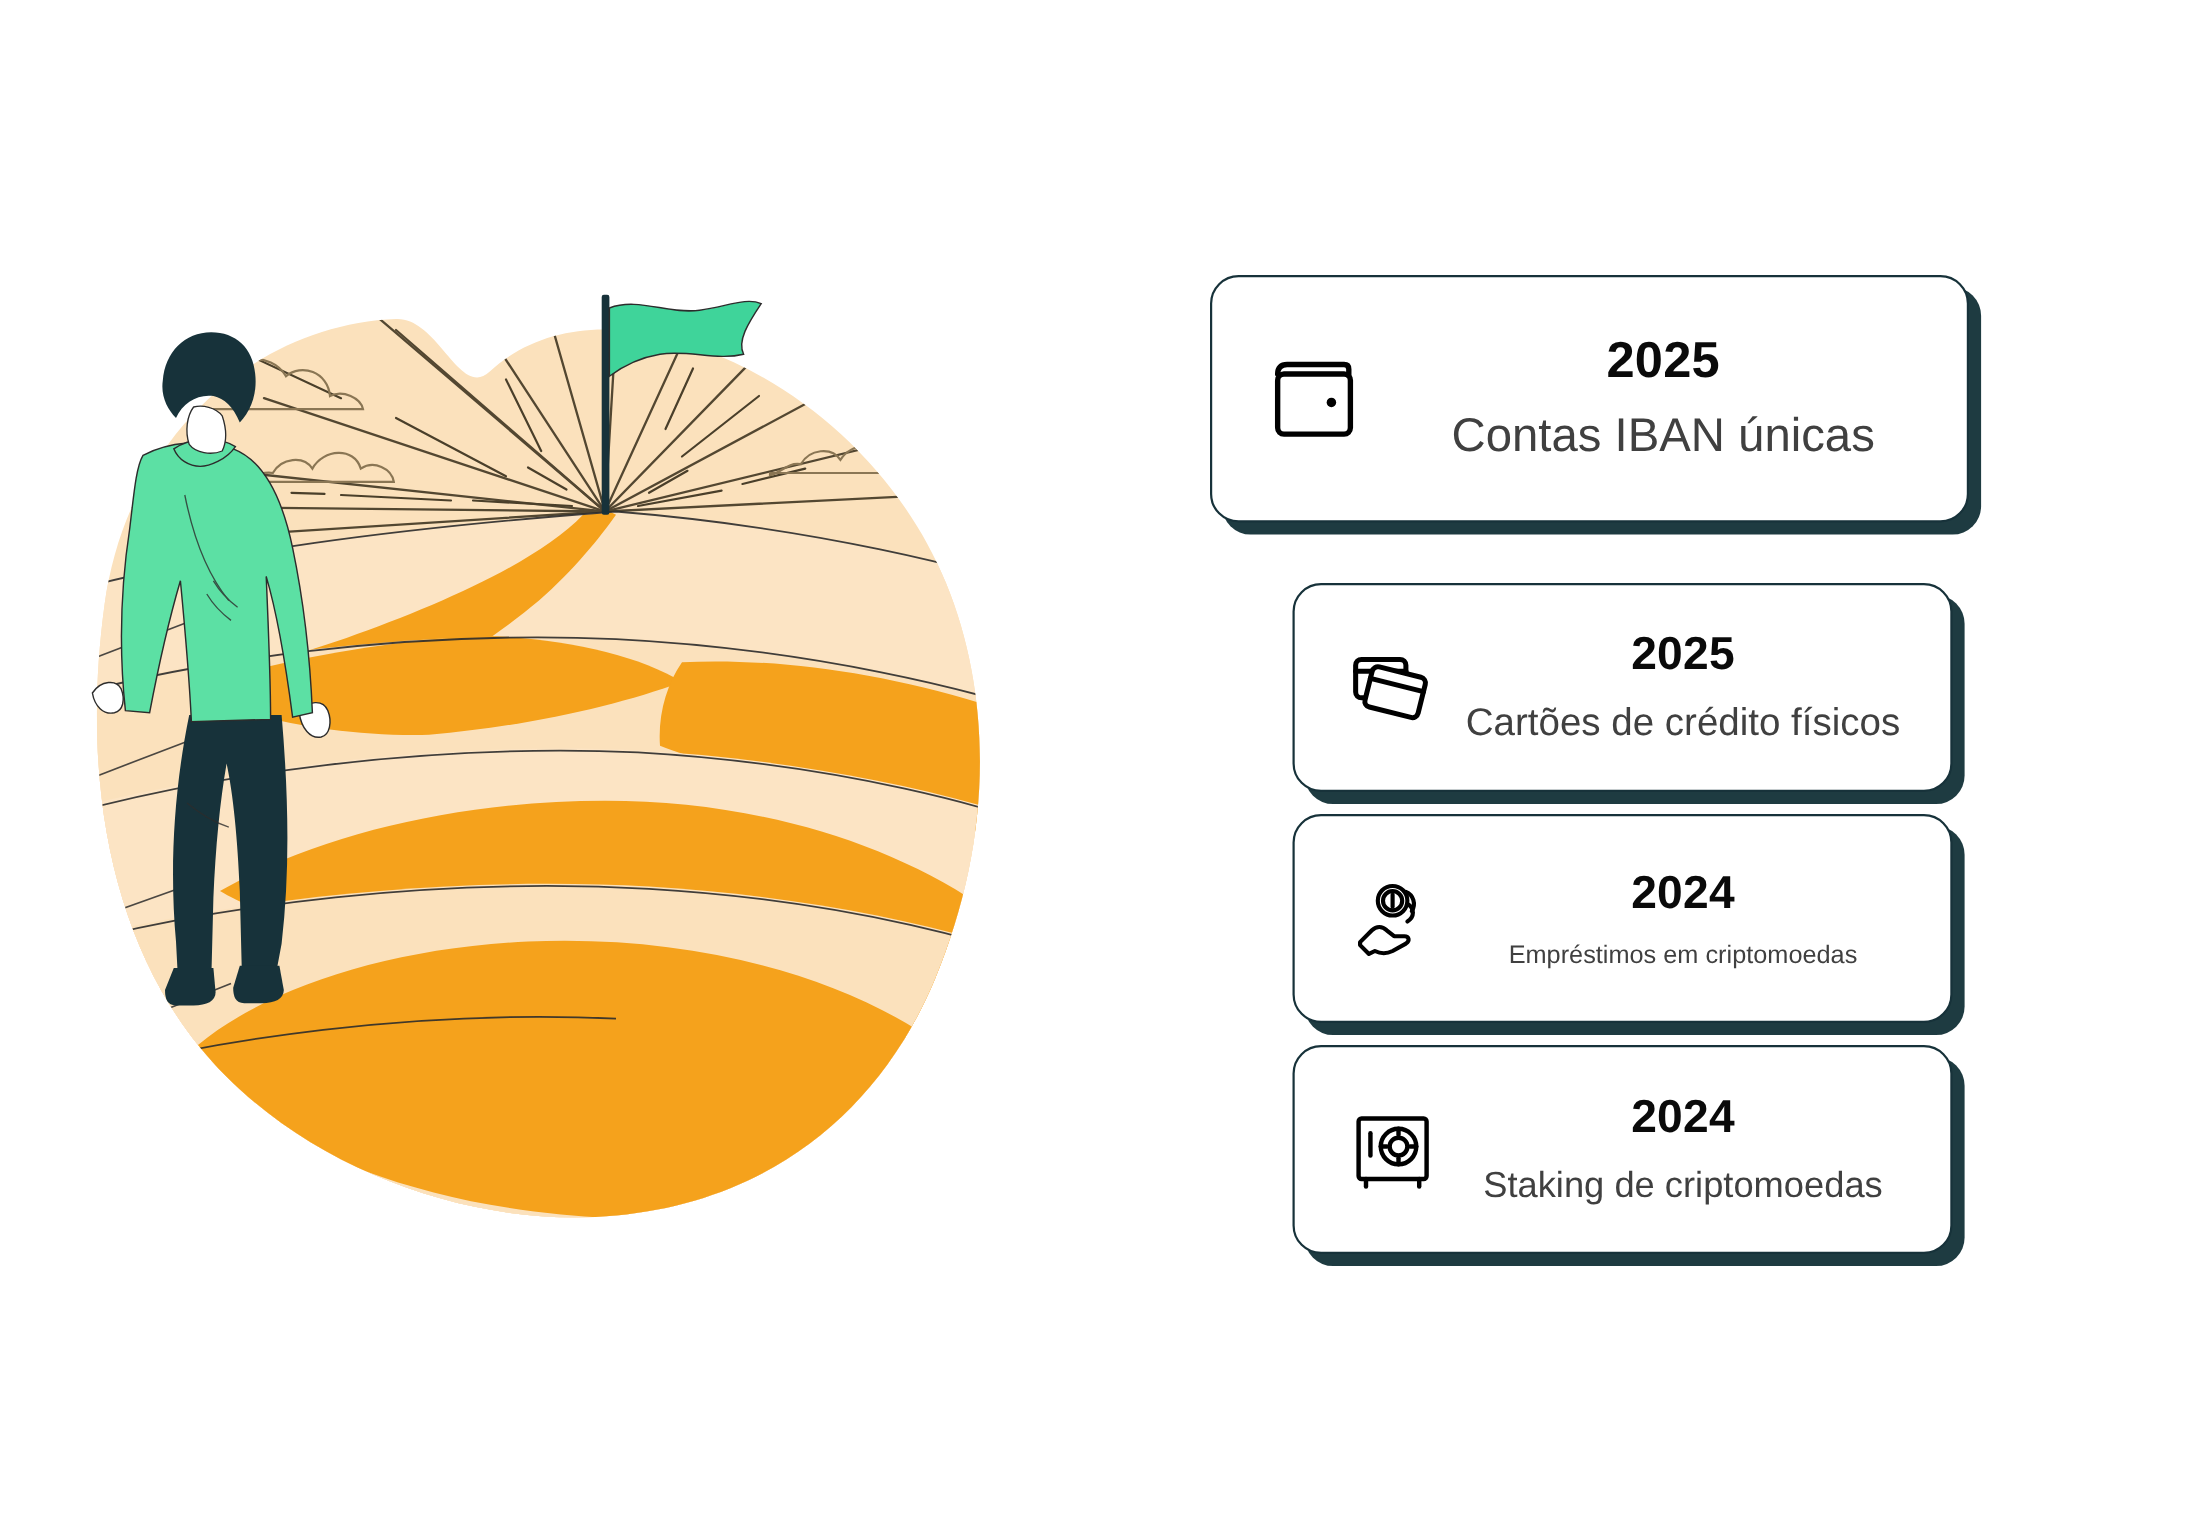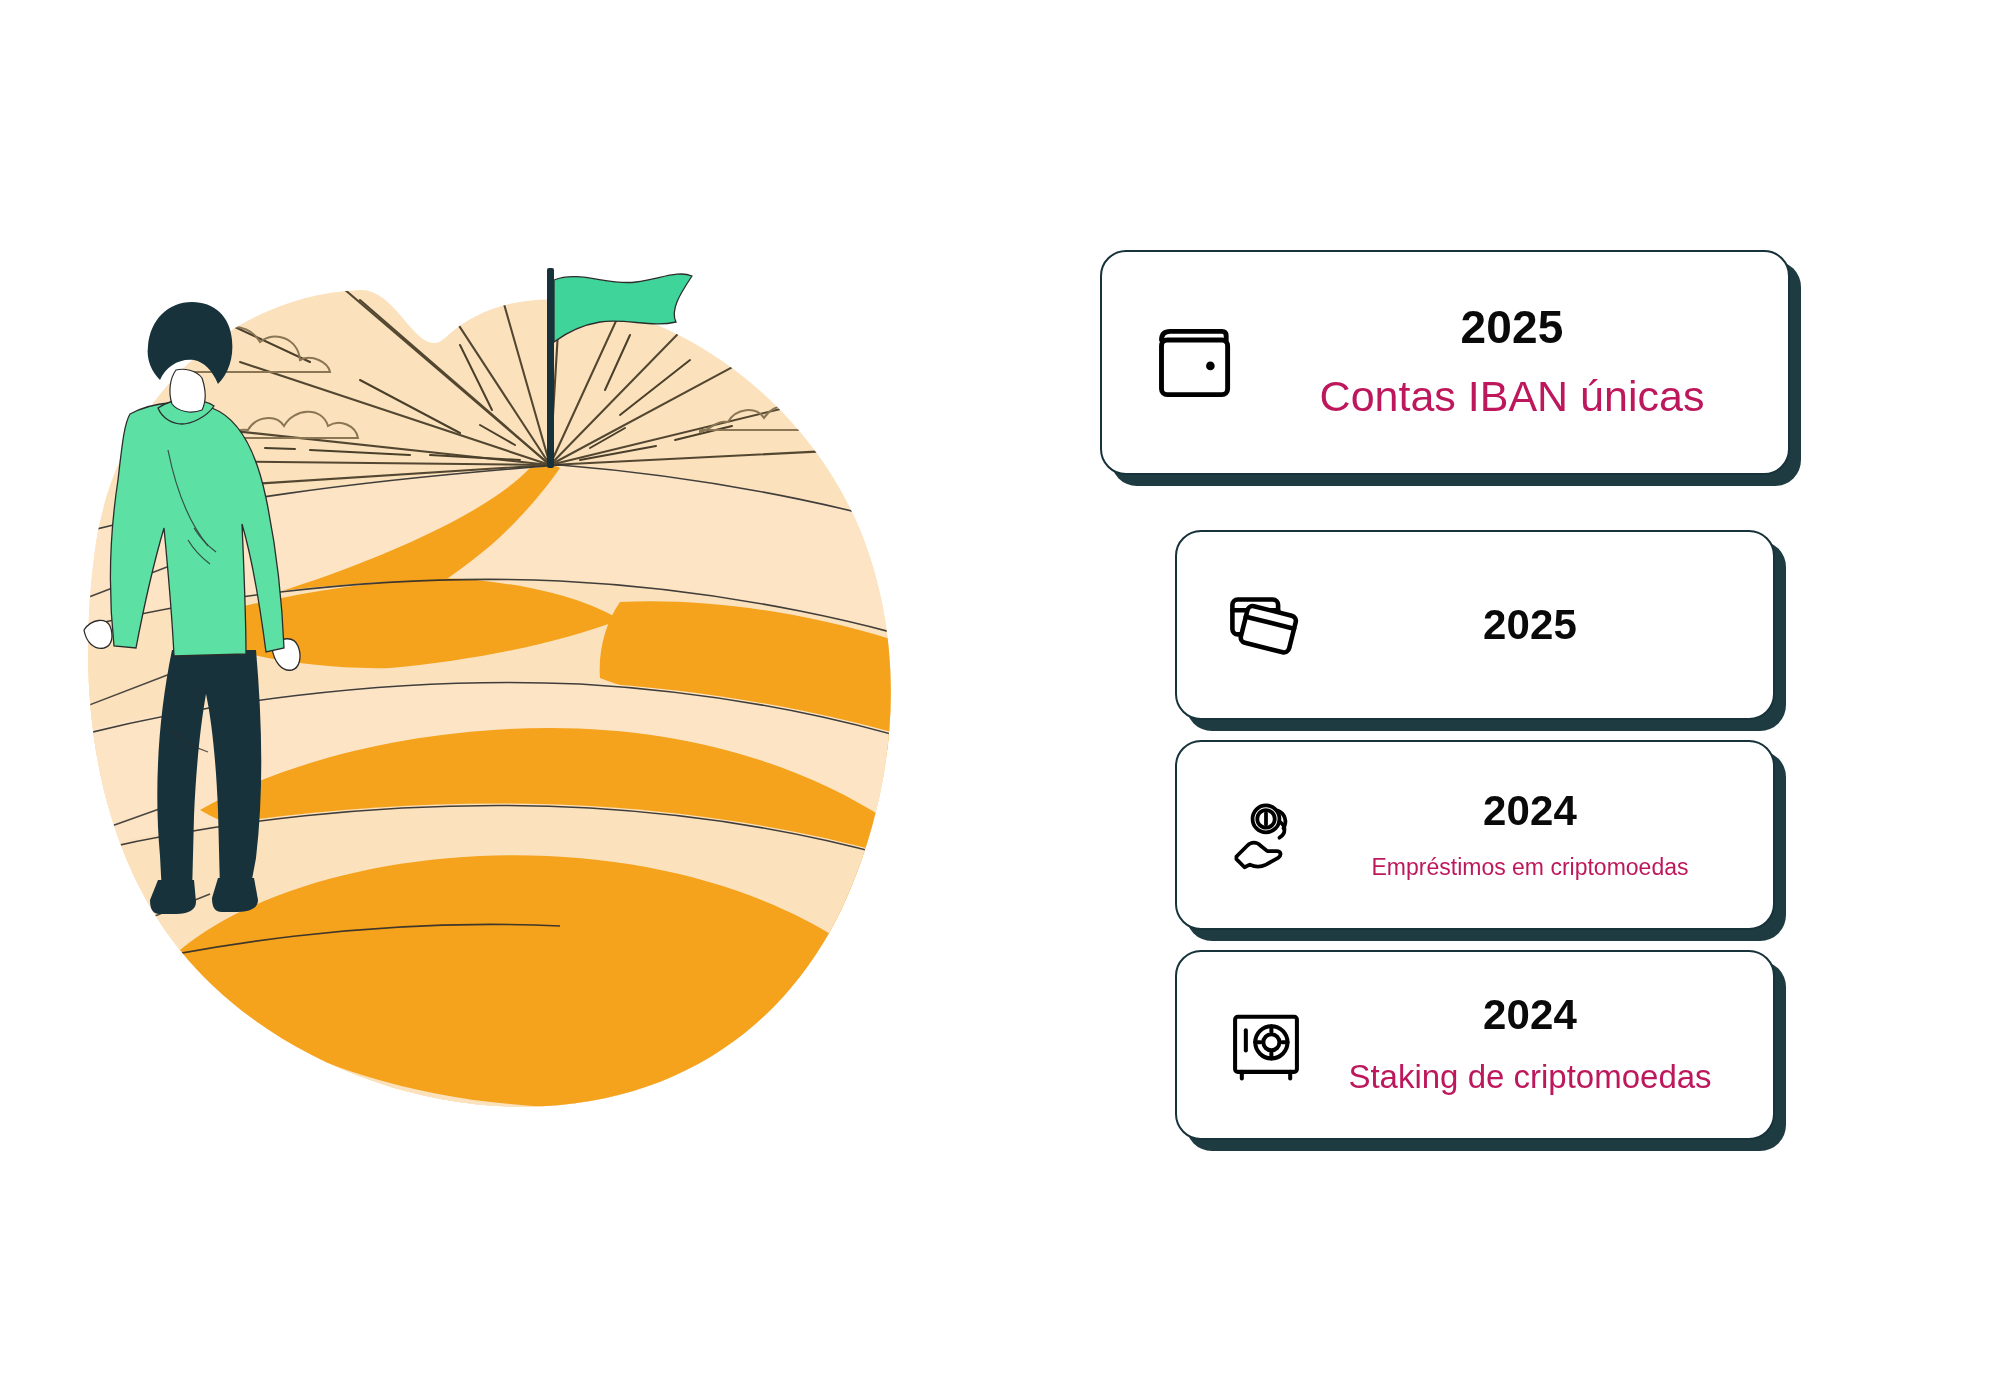--- a/index.html
+++ b/index.html
@@ -64,21 +64,21 @@
     justify-content:center;
     gap:2px;
   }
   .card-year {
     font-weight:bold;
     color:#0a0a0a;
     letter-spacing:0.2px;
     line-height:1;
   }
   .card-label {
-    color:#be185d;
+    color:#404040;
     line-height:1.15;
     white-space:nowrap;
     margin-top:20px;
   }
   .card-1 .card-year  { font-size:46px; }
   .card-1 .card-label { font-size:43px; }
   .card-2 .card-year  { font-size:42px; }
   .card-2 .card-label { font-size:35px; }
   .card-3 .card-year  { font-size:42px; }
   .card-3 .card-label { font-size:23px; }
@@ -323,20 +323,21 @@
           <rect x="7" y="13" width="34" height="26" rx="4"></rect>
           <line x1="7" y1="21" x2="41" y2="21"></line>
           <g transform="rotate(14 33 36)">
             <rect x="15" y="21" width="37" height="28" rx="4" fill="#ffffff"></rect>
             <line x1="15" y1="30" x2="52" y2="30"></line>
           </g>
         </svg>
       </div>
       <div class="card-text">
         <div class="card-year">2025</div>
+        <div class="card-label">Cartões de crédito físicos</div>
       </div>
     </div>
 
     <div class="card card-3">
       <div class="card-icon">
         <svg width="86" height="86" viewBox="0 0 64 64" fill="none" stroke="#000000" stroke-width="2.8" stroke-linejoin="round" stroke-linecap="round">
           <circle cx="32" cy="20" r="10" fill="#ffffff"></circle>
           <circle cx="32" cy="20" r="6.5"></circle>
           <line x1="32" y1="16" x2="32" y2="24"></line>
           <path d="M 41 14 C 46 16, 48 22, 45 27"></path>

